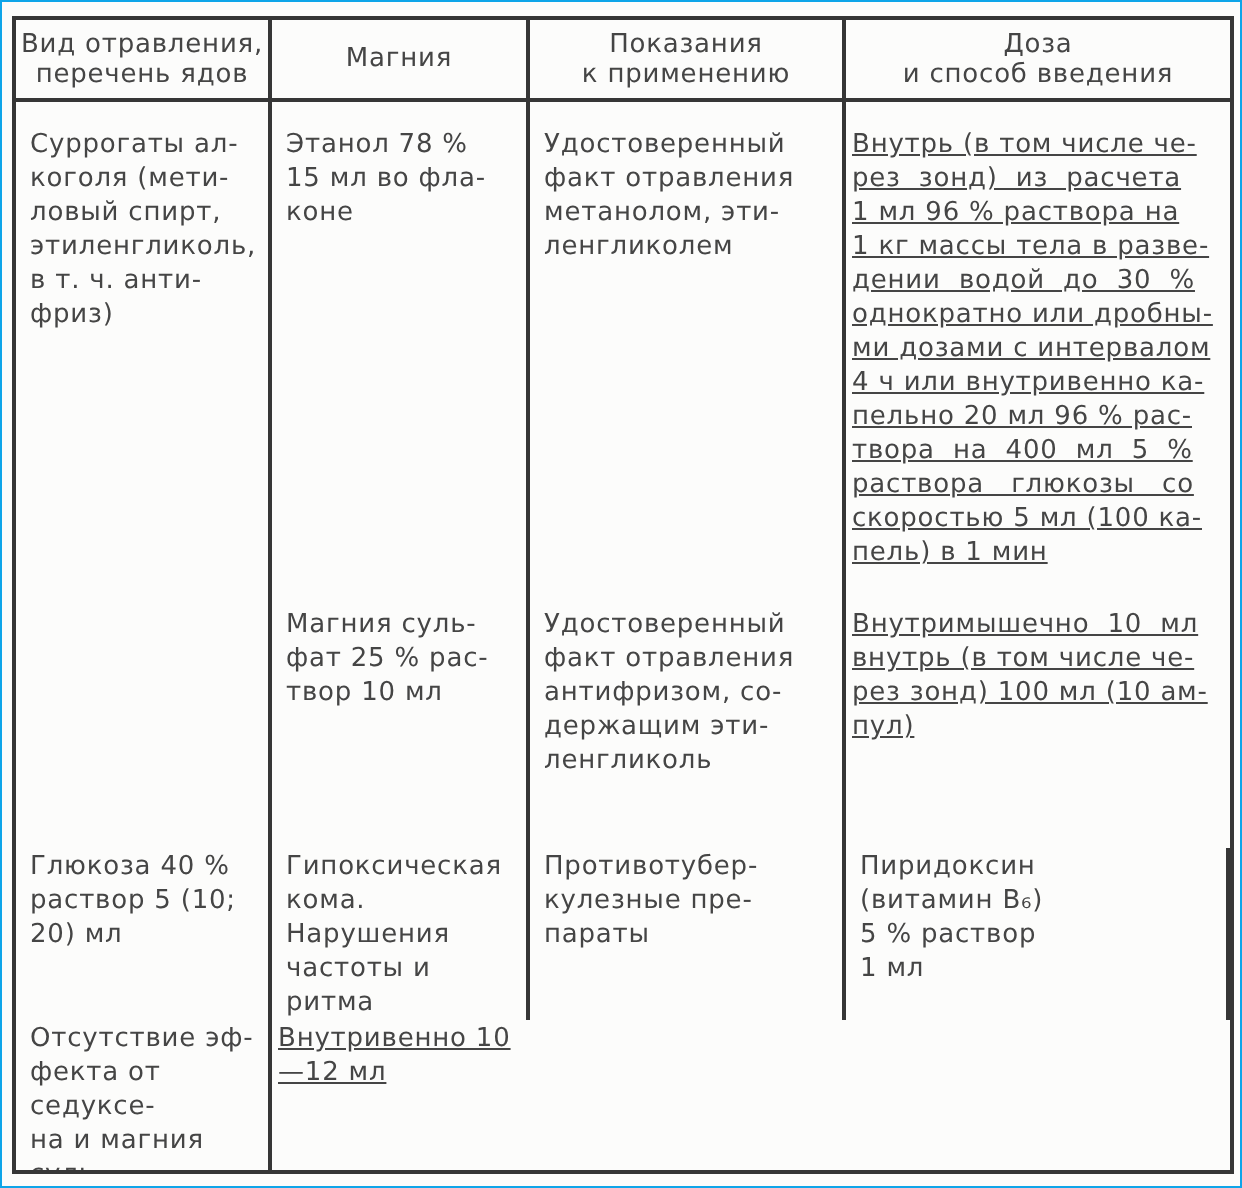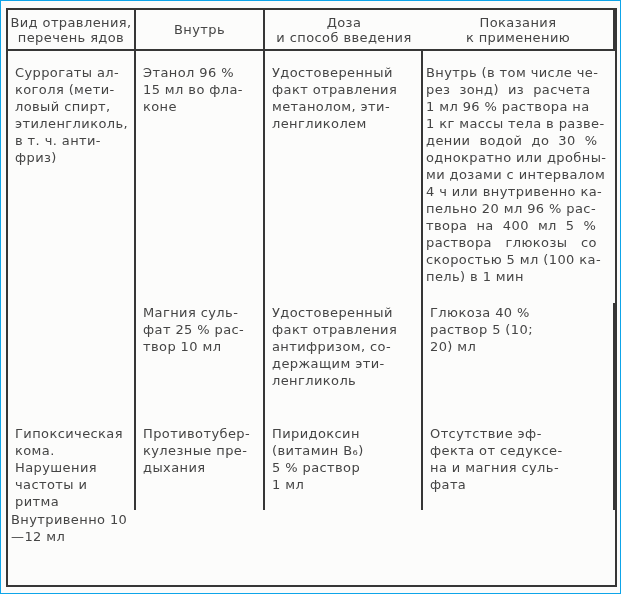--- a/index.html
+++ b/index.html
@@ -41,45 +41,45 @@
   .head {
     border-bottom: 2px solid #363636;
     display: flex;
     align-items: center;
     justify-content: center;
     text-align: center;
     line-height: 15px;
     padding: 2px 2px;
   }
   .bodycell { padding: 16px 6px 0 7px; }
-  .dose     { padding: 0 4px 0 3px; }
+  .dose     { padding: 0 4px 0 3px; text-decoration: underline; }
   .r1 { padding-top: 13px; }
   .r2, .r3, .r4 { padding-top: 1px; }
 </style>
 </head>
 <body>
 
 <div class="screen">
   <div class="grid-table">
 
     <div class="cell head sep">Вид отравления,
 перечень ядов</div>
-    <div class="cell head sep">Внутрь</div>
+    <div class="cell head sep">Магния</div>
+    <div class="cell head sep">Показания
+к применению</div>
     <div class="cell head">Доза
 и способ введения</div>
-    <div class="cell head sep">Показания
-к применению</div>
 
     <div class="cell bodycell sep r1">Суррогаты ал-
 коголя (мети-
 ловый спирт,
 этиленгликоль,
 в т. ч. анти-
 фриз)</div>
-    <div class="cell bodycell sep r1">Этанол 96 %
+    <div class="cell bodycell sep r1">Этанол 78 %
 15 мл во фла-
 коне</div>
     <div class="cell bodycell sep r1">Удостоверенный
 факт отравления
 метанолом, эти-
 ленгликолем</div>
     <div class="cell dose r1">Внутрь (в том числе че-
 рез  зонд)  из  расчета
 1 мл 96 % раствора на
 1 кг массы тела в разве-
@@ -95,32 +95,36 @@
 
     <div class="cell bodycell sep r2"></div>
     <div class="cell bodycell sep r2">Магния суль-
 фат 25 % рас-
 твор 10 мл</div>
     <div class="cell bodycell sep r2">Удостоверенный
 факт отравления
 антифризом, со-
 держащим эти-
 ленгликоль</div>
+    <div class="cell dose r2">Внутримышечно  10  мл
+внутрь (в том числе че-
+рез зонд) 100 мл (10 ам-
+пул)</div>
 
     <div class="cell bodycell sep r3">Глюкоза 40 %
 раствор 5 (10;
 20) мл</div>
     <div class="cell bodycell sep r3">Гипоксическая
 кома. Нарушения
 частоты и ритма
 дыхания</div>
 
     <div class="cell bodycell sep r4">Противотубер-
 кулезные пре-
-дыхания</div>
+параты</div>
     <div class="cell bodycell sep r4">Пиридоксин
 (витамин В₆)
 5 % раствор
 1 мл</div>
     <div class="cell bodycell sep r4">Отсутствие эф-
 фекта от седуксе-
 на и магния суль-
 фата</div>
     <div class="cell dose r4">Внутривенно 10—12 мл</div>
 

